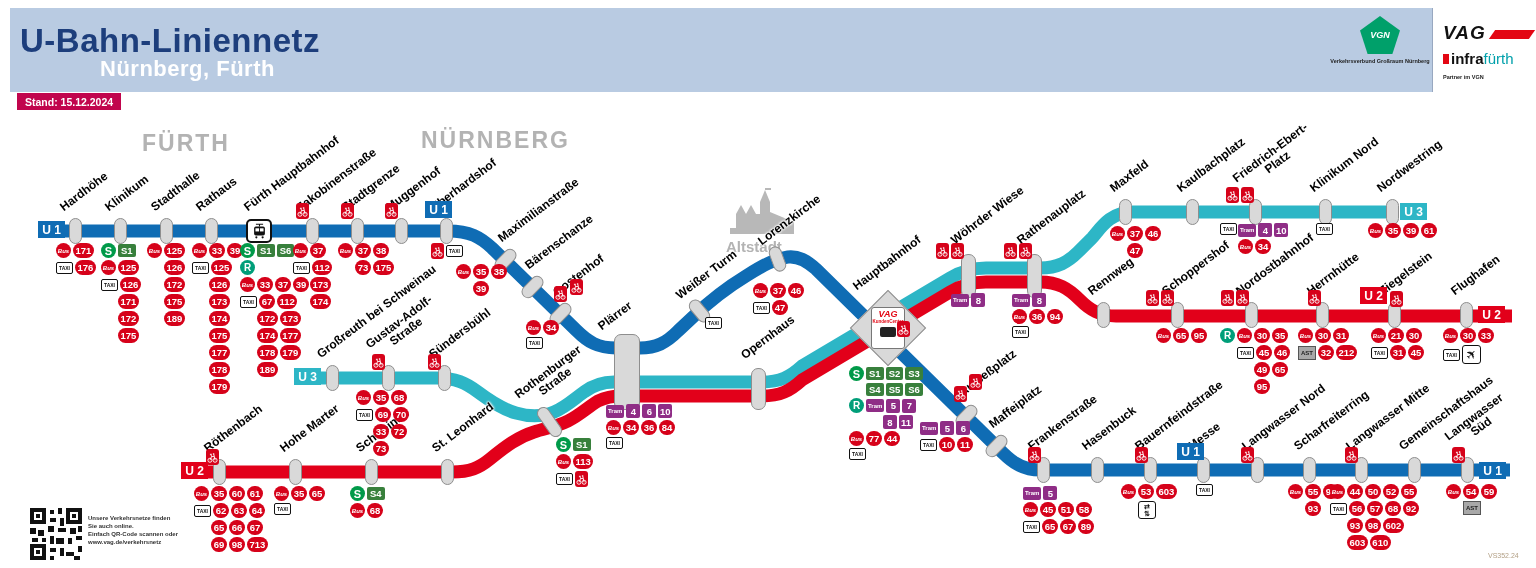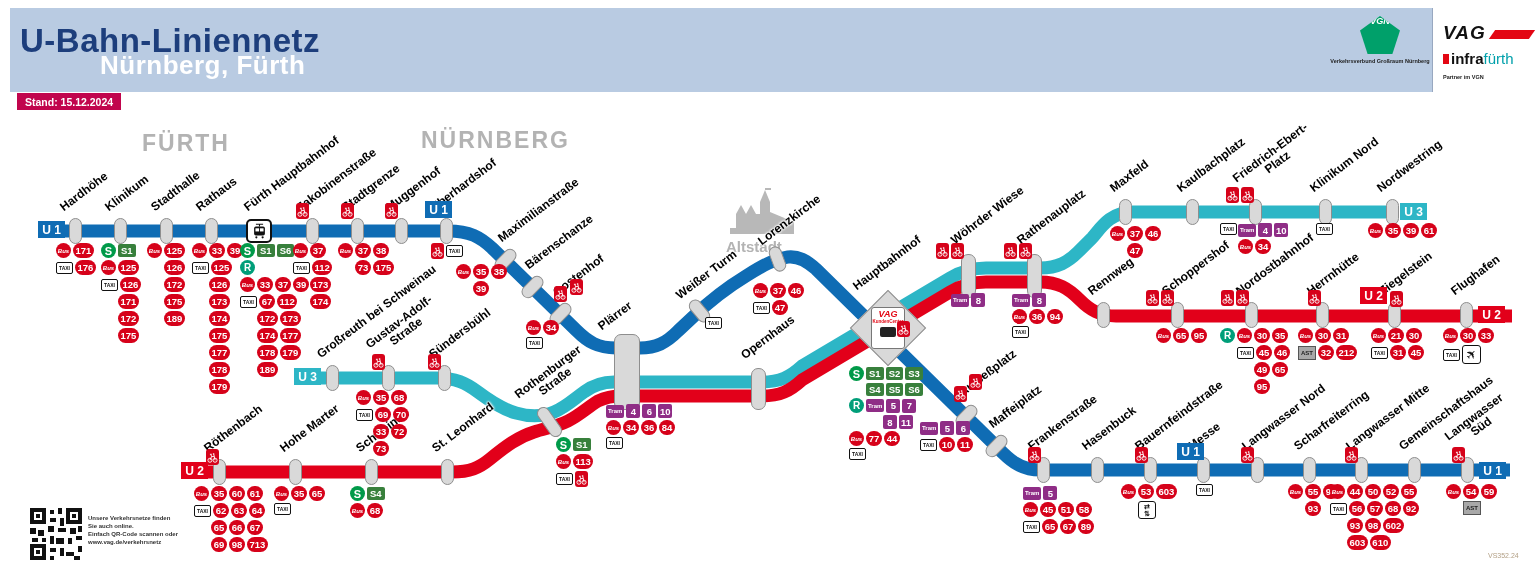--- a/index.html
+++ b/index.html
@@ -1,26 +1,26 @@
 <!DOCTYPE html>
 <html><head>
 <meta charset="utf-8">
 <style>
   html,body{margin:0;padding:0;background:#fff;}
   body{width:1536px;height:568px;position:relative;overflow:hidden;
        font-family:"Liberation Sans",sans-serif;}
   
   #banner{position:absolute;left:10px;top:8px;right:0;height:84px;background:#b9cbe2;}
   #title{position:absolute;left:20px;top:22px;font-size:33px;font-weight:bold;color:#1d3e7c;letter-spacing:.5px;}
-  #subtitle{position:absolute;left:100px;top:50px;font-size:26px;font-weight:bold;color:#fff;letter-spacing:.5px;}
+  #subtitle{position:absolute;left:100px;top:56px;font-size:22px;font-weight:bold;color:#fff;letter-spacing:.5px;}
   #stand{position:absolute;left:17px;top:93px;height:17px;background:#c1054d;color:#fff;
          font-size:10.5px;font-weight:bold;display:flex;align-items:center;padding:0 8px;}
   #vgn{position:absolute;left:1328px;top:16px;width:104px;text-align:center;}
   #vgn-mark{width:40px;height:38px;margin:0 auto;background:#00a06a;color:#fff;font-size:9px;font-weight:bold;font-style:italic;
-            display:flex;align-items:flex-start;justify-content:center;
+            display:flex;align-items:center;justify-content:center;
             clip-path:polygon(50% 0,100% 38%,81% 100%,19% 100%,0 38%);}
   #vgn-cap{margin-top:4px;font-size:5.5px;font-weight:bold;color:#222;}
   #vag{position:absolute;left:1432px;top:8px;width:104px;height:84px;background:#fff;border-left:1px solid #98a8c0;box-sizing:border-box;padding:14px 0 0 10px;}
   #vag-word{font-size:19px;font-weight:bold;font-style:italic;color:#111;letter-spacing:1px;}
   #vag-swoosh{display:inline-block;width:40px;height:9px;background:#e30613;transform:skewX(-35deg);margin-left:6px;}
   #infra-row{margin-top:6px;font-size:15px;font-weight:bold;}
   #infra-mark{display:inline-block;width:6px;height:10px;background:#e30613;margin-right:2px;}
   #infra-word{color:#111;}
   #fuerth-word{color:#00a0ab;font-weight:normal;}
   #vag-cap{margin-top:7px;font-size:5.5px;font-weight:bold;color:#222;}

